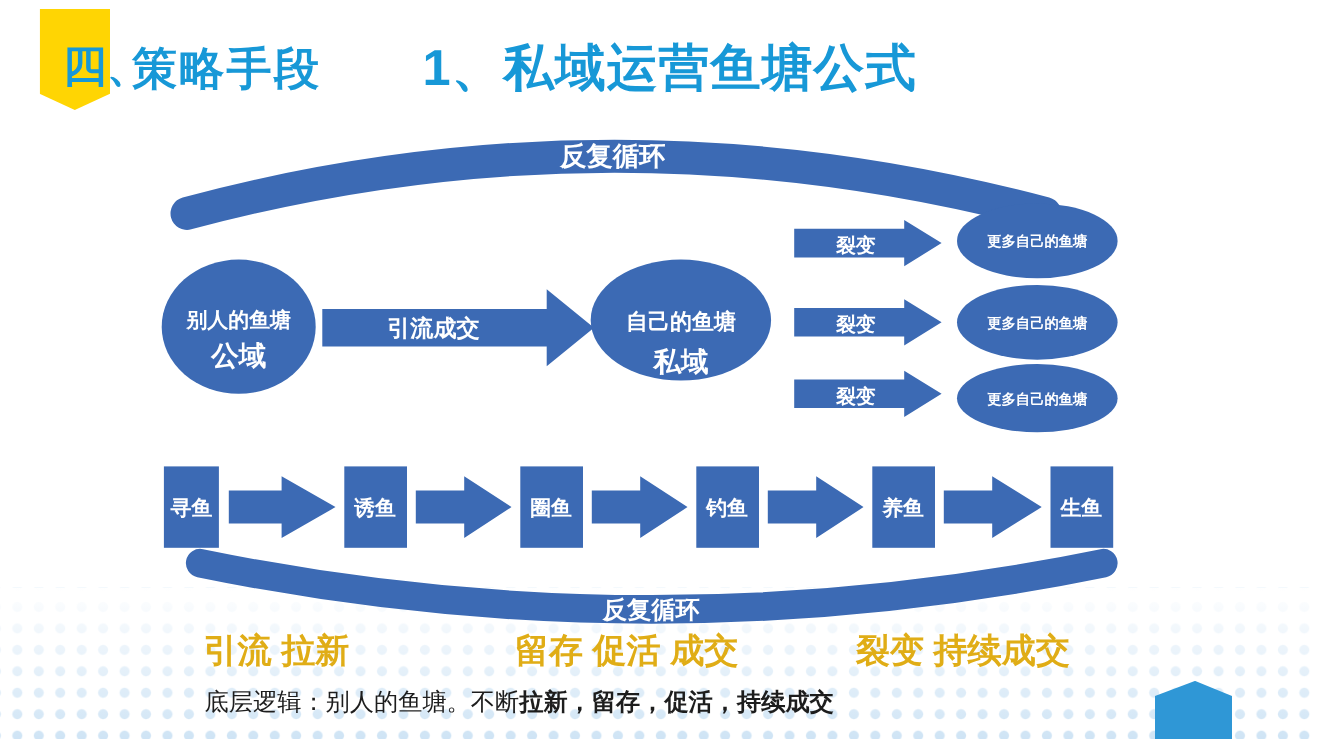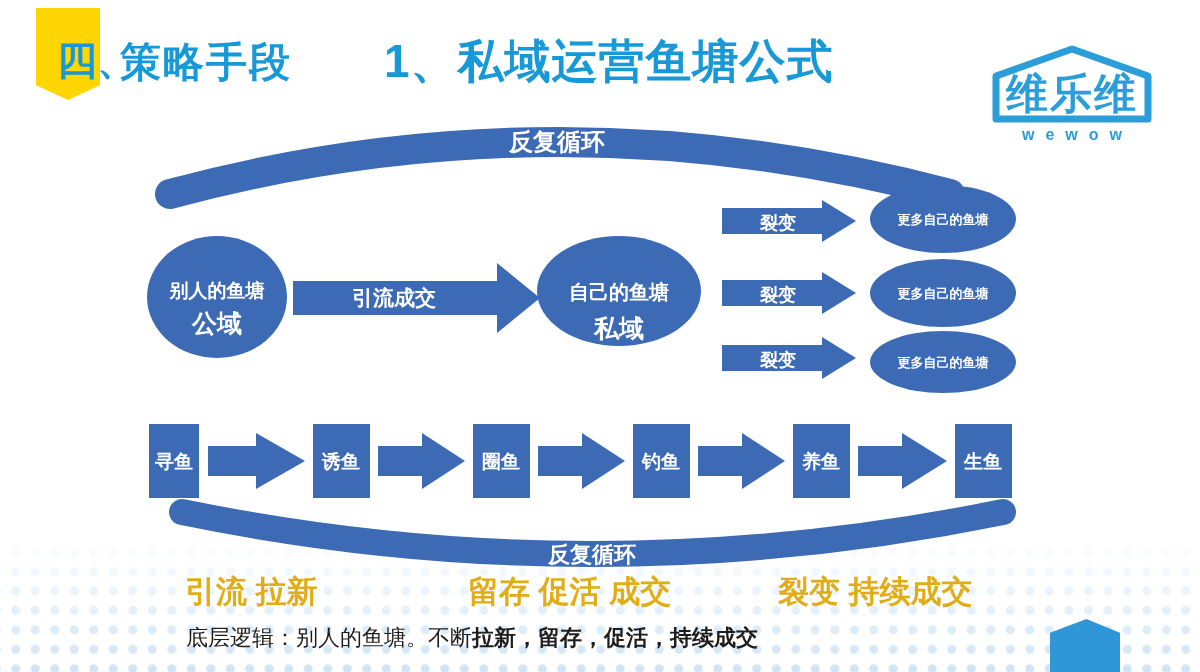--- a/index.html
+++ b/index.html
@@ -46,27 +46,20 @@
 
 <div class="slide">
 
   <div class="dots-band"></div>
 
   <div class="badge"></div>
   <div class="badge-num">四、</div>
   <div class="section-title">策略手段</div>
   <div class="main-title">1、私域运营鱼塘公式</div>
 
-  <div class="logo">
-    <svg width="174" height="86" viewBox="0 0 174 86">
-      <path d="M11 79 V36 L87 9 L163 36 V79 Z" fill="none" stroke="#2b9dd9" stroke-width="7" stroke-linejoin="round"></path>
-    </svg>
-    <div class="logo-name">维乐维</div>
-    <div class="logo-sub">wewow</div>
-  </div>
 
   <svg class="diagram" viewBox="0 0 1200 672">
 
     <path class="arc" d="M 170 194 Q 557 90 950 194" stroke-width="30"></path>
     <text class="wtxt" x="557" y="150" font-size="24">反复循环</text>
 
     <ellipse class="blue-fill" cx="217" cy="297" rx="70" ry="61"></ellipse>
     <text class="wtxt" x="217" y="297" font-size="19">别人的鱼塘</text>
     <text class="wtxt" x="217" y="332" font-size="25">公域</text>
 

